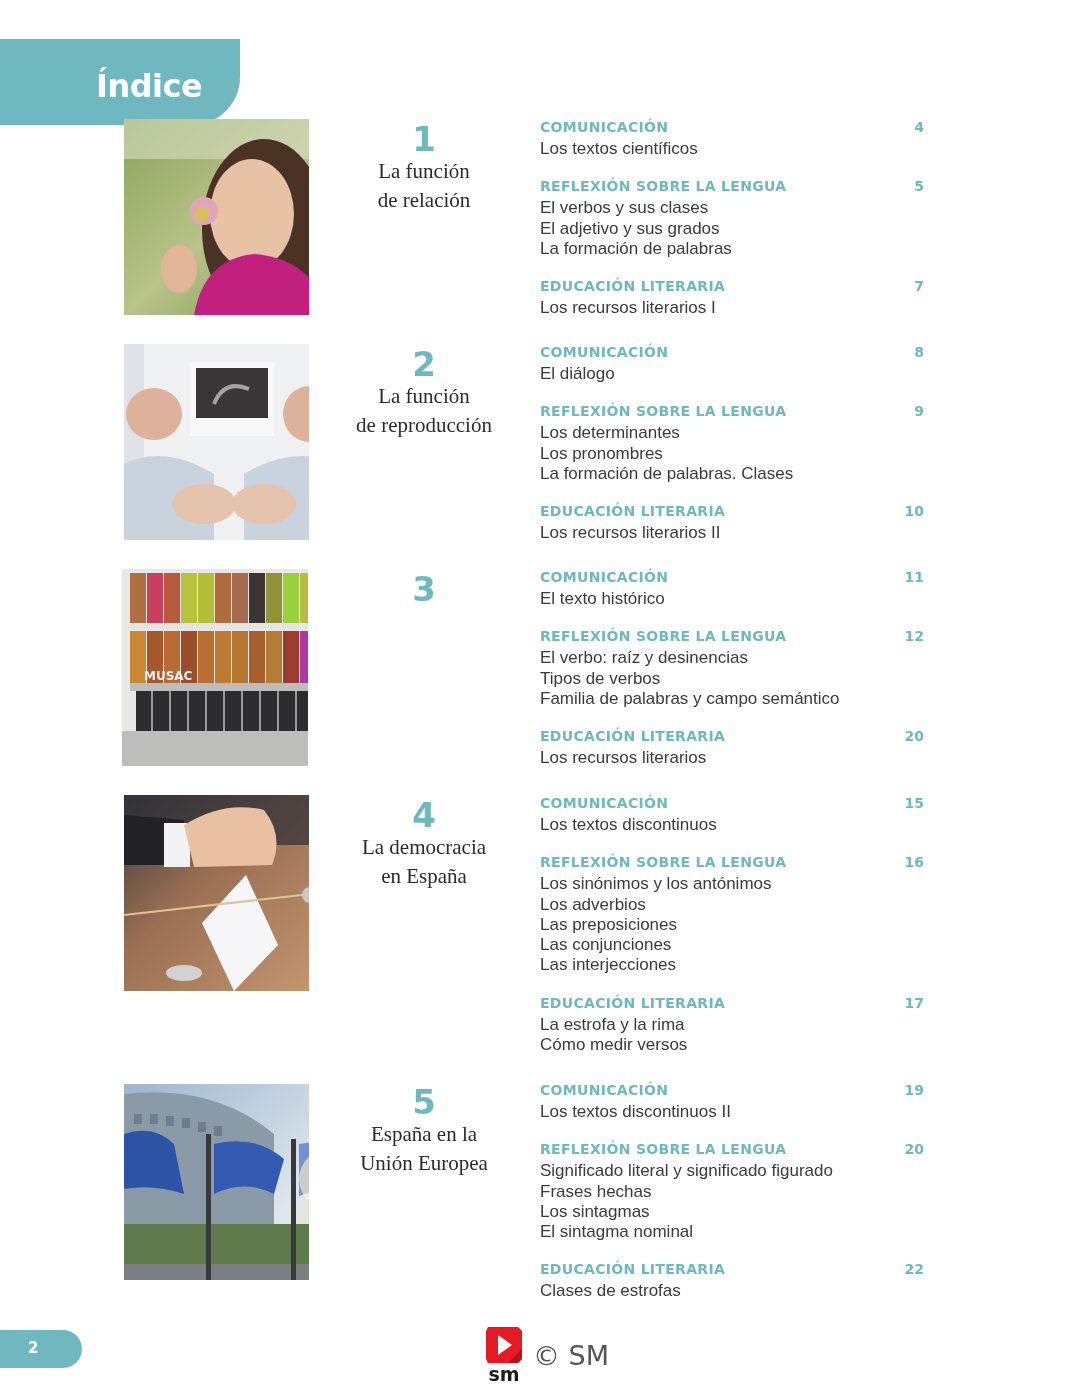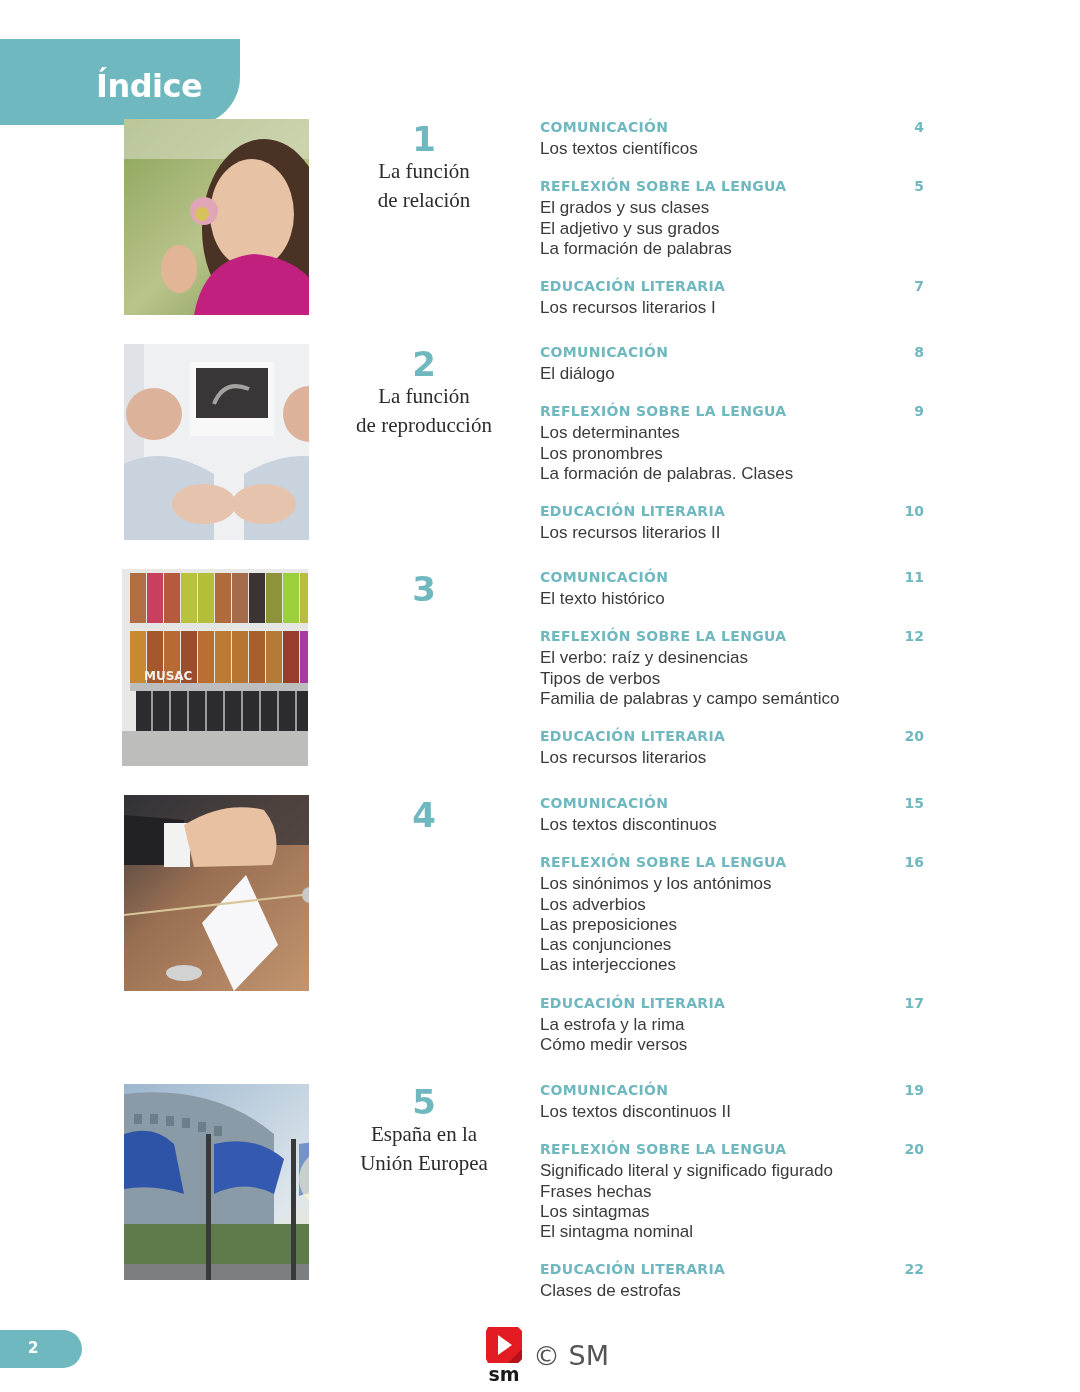--- a/index.html
+++ b/index.html
@@ -102,21 +102,21 @@
           <span class="section-title">COMUNICACIÓN</span>
           <span class="section-page">4</span>
         </div>
       <span class="topic">Los textos científicos</span>
     </div>
     <div class="section">
       <div class="section-head">
           <span class="section-title">REFLEXIÓN SOBRE LA LENGUA</span>
           <span class="section-page">5</span>
         </div>
-      <span class="topic">El grados y sus clases</span>
+      <span class="topic">El verbos y sus clases</span>
       <span class="topic">El adjetivo y sus grados</span>
       <span class="topic">La formación de palabras</span>
     </div>
     <div class="section">
       <div class="section-head">
           <span class="section-title">EDUCACIÓN LITERARIA</span>
           <span class="section-page">7</span>
         </div>
       <span class="topic">Los recursos literarios I</span>
     </div>
@@ -267,20 +267,22 @@
       <rect x="40" y="28" width="26" height="44" fill="#f2f2f2"></rect>
       <path d="M60 30 Q100 5 140 15 Q160 40 148 70 L70 72 Z" fill="#e8c1a3"></path>
       <path d="M78 128 L122 80 L154 150 L110 196 Z" fill="#f7f7f9"></path>
       <line x1="0" y1="120" x2="213" y2="96" stroke="#d8c59a" stroke-width="2"></line>
       <ellipse cx="60" cy="178" rx="18" ry="8" fill="#d2d2d2"></ellipse>
       <circle cx="186" cy="100" r="8" fill="#c8c8c8"></circle>
     </svg>
   </div>
   <div class="unit-heading" style="top:2px;">
     <span class="unit-number">4</span>
+    <span class="unit-title">La democracia
+en España</span>
   </div>
   <div class="sections" style="top:0;">
     <div class="section">
       <div class="section-head">
           <span class="section-title">COMUNICACIÓN</span>
           <span class="section-page">15</span>
         </div>
       <span class="topic">Los textos discontinuos</span>
     </div>
     <div class="section">

